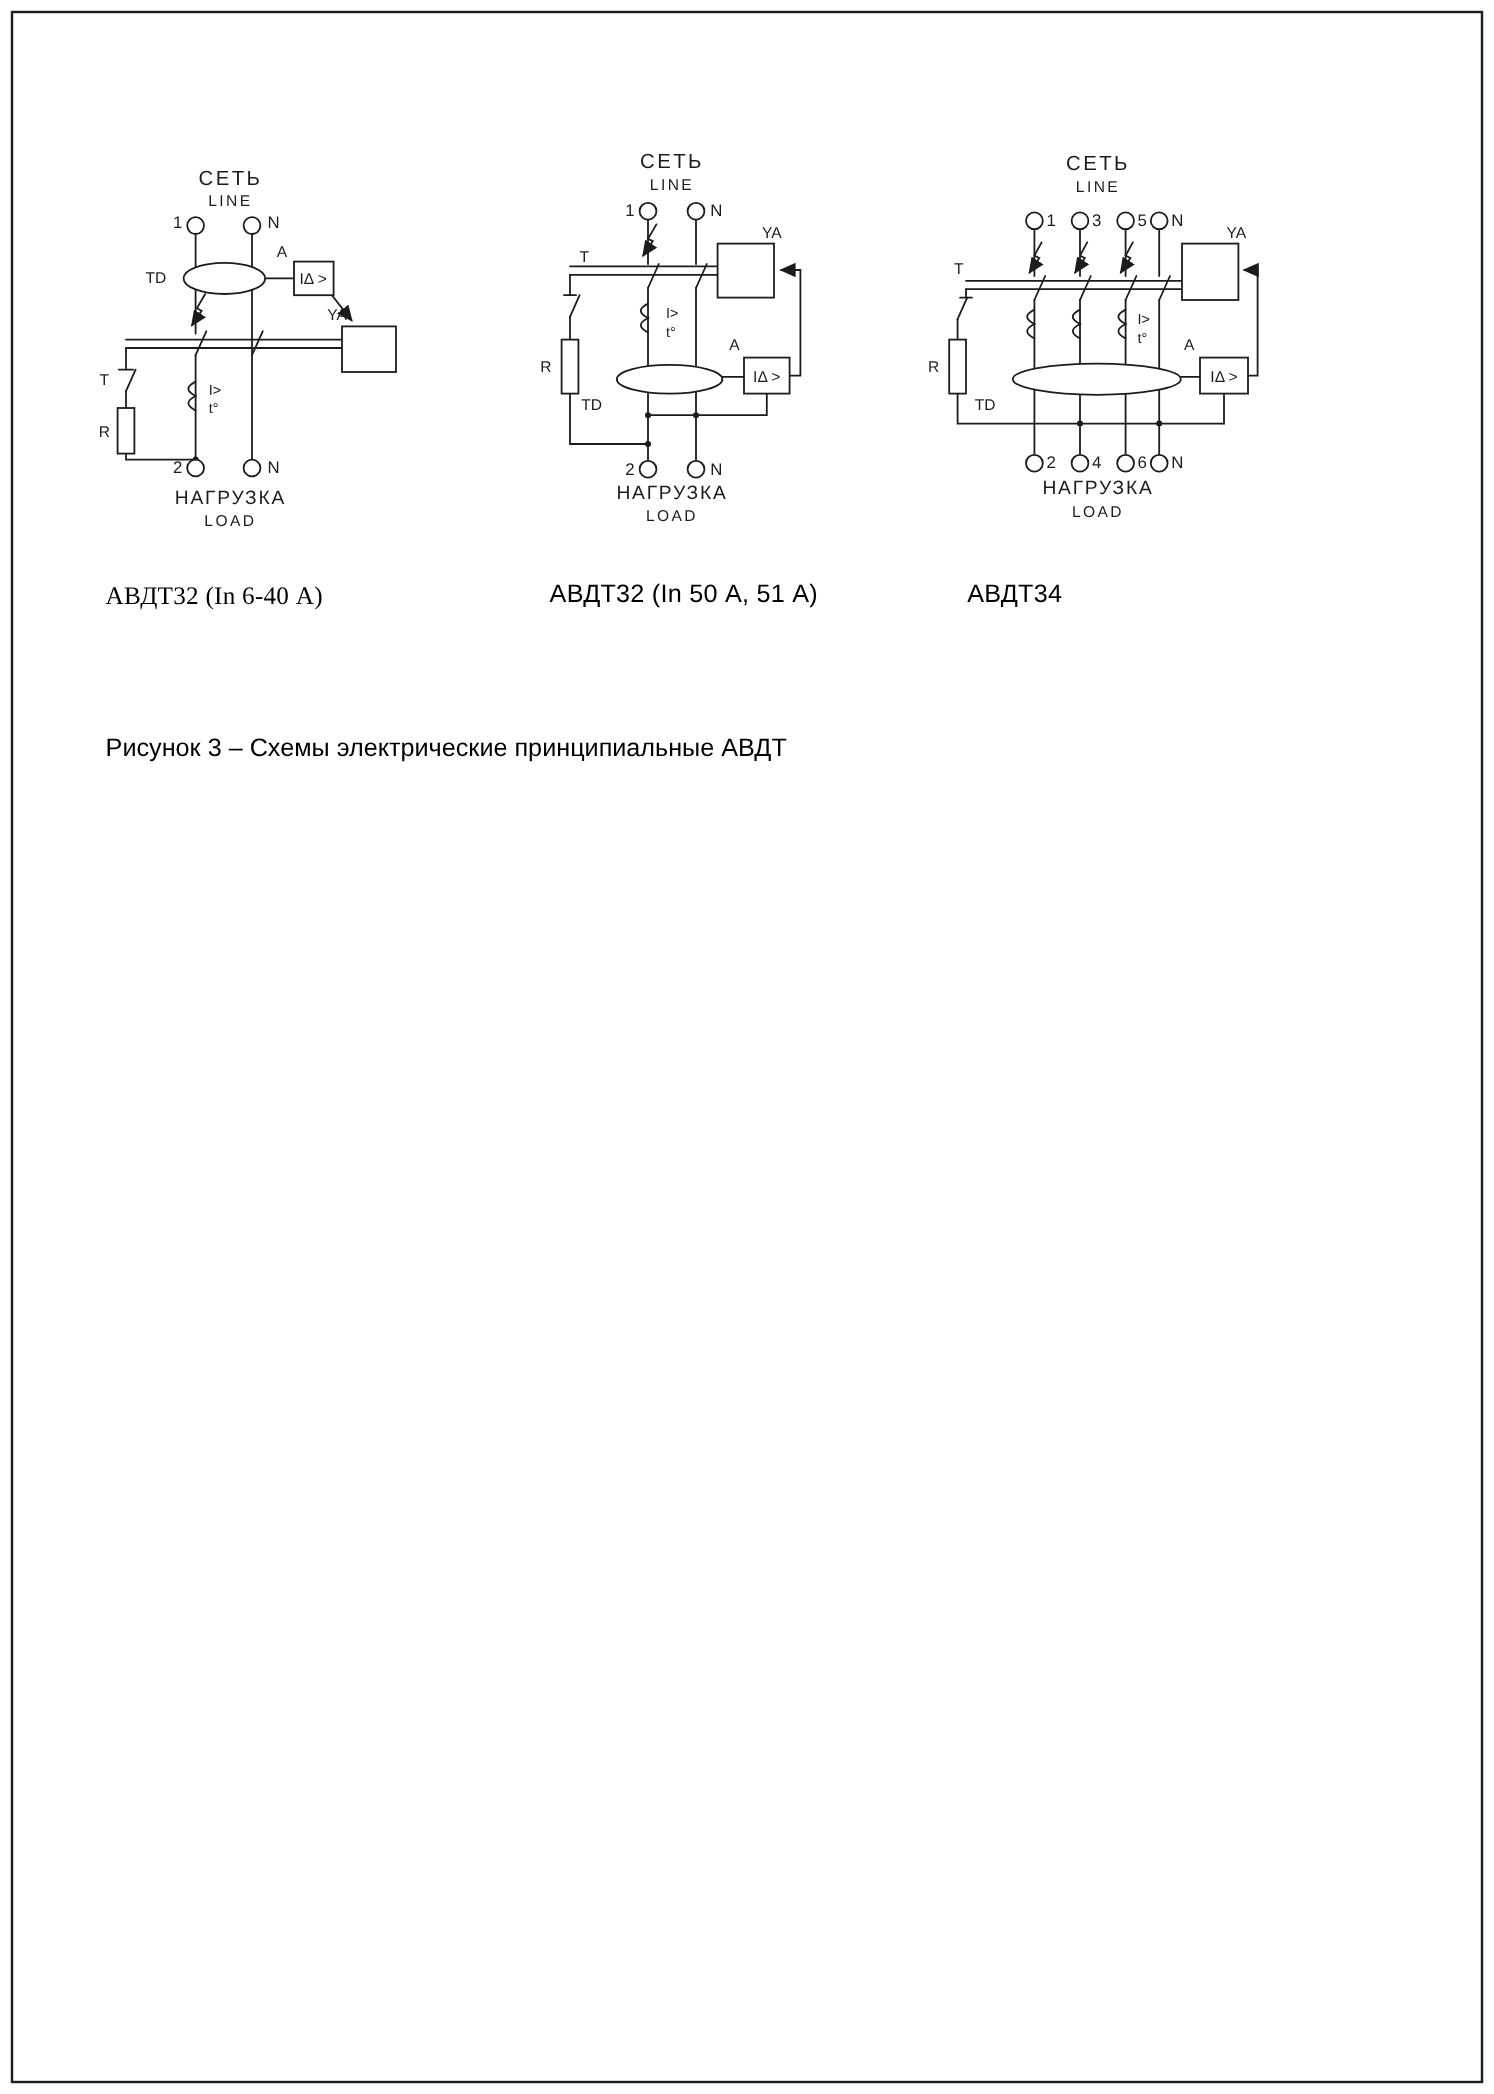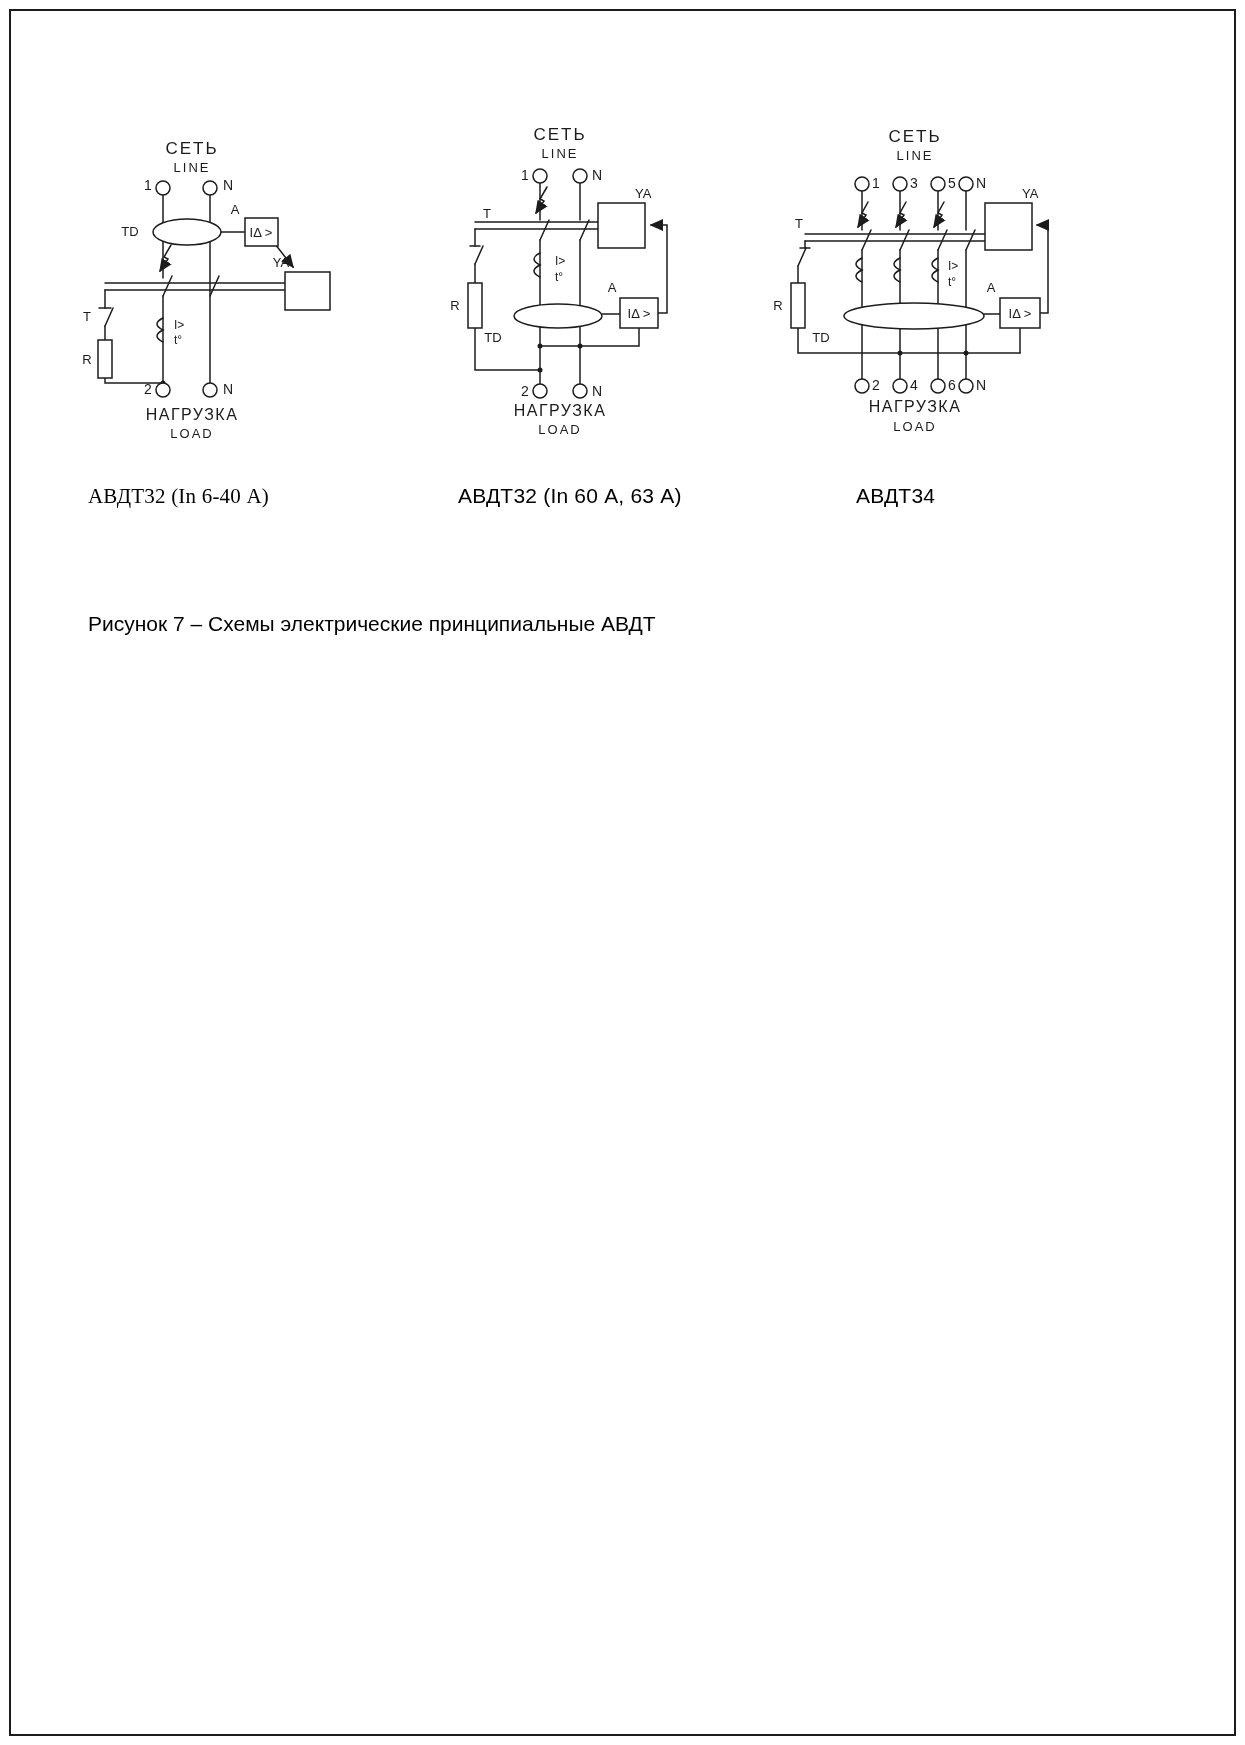--- a/index.html
+++ b/index.html
@@ -21,21 +21,21 @@
   .wire { stroke:#1c1c1c; stroke-width:1.5; fill:none; stroke-linecap:round; }
   .box  { stroke:#1c1c1c; stroke-width:1.5; fill:#ffffff; }
   .term { stroke:#1c1c1c; stroke-width:1.5; fill:#ffffff; }
   .dot  { fill:#1c1c1c; stroke:none; }
   .diagram-caption {
     position:absolute; font-size:21px; letter-spacing:0.2px; color:#000;
     white-space:nowrap;
   }
   .c1 { left:88px;  top:484px;font-family:Liberation Serif, serif; }
   .c2 { left:458px; top:484px; }
-  .c3 { left:856px; top:484px; }
+  .c3 { left:806px; top:484px; }
   .figure-caption {
     position:absolute; left:88px; top:612px; font-size:21px; color:#000;
     white-space:nowrap;
   }
 </style>
 </head>
 <body>
 
 <div class="page">
   <div class="frame"></div>
@@ -260,17 +260,17 @@
       <text x="107" y="272" font-size="14">2</text>
       <text x="145" y="272" font-size="14">4</text>
       <text x="183" y="272" font-size="14">6</text>
       <text x="211" y="272" font-size="14">N</text>
       <text x="150" y="294" font-size="16" letter-spacing="1.5" text-anchor="middle">НАГРУЗКА</text>
       <text x="150" y="313" font-size="13" letter-spacing="2" text-anchor="middle">LOAD</text>
     </svg>
   </figure>
 
   <div class="diagram-caption c1">АВДТ32 (In 6-40 А)</div>
-  <div class="diagram-caption c2">АВДТ32 (In 60 А, 63 А)</div>
+  <div class="diagram-caption c2">АВДТ32 (In 50 А, 51 А)</div>
   <div class="diagram-caption c3">АВДТ34</div>
 
-  <div class="figure-caption">Рисунок 7 – Схемы электрические принципиальные АВДТ</div>
+  <div class="figure-caption">Рисунок 3 – Схемы электрические принципиальные АВДТ</div>
 </div>
 
 </body></html>

